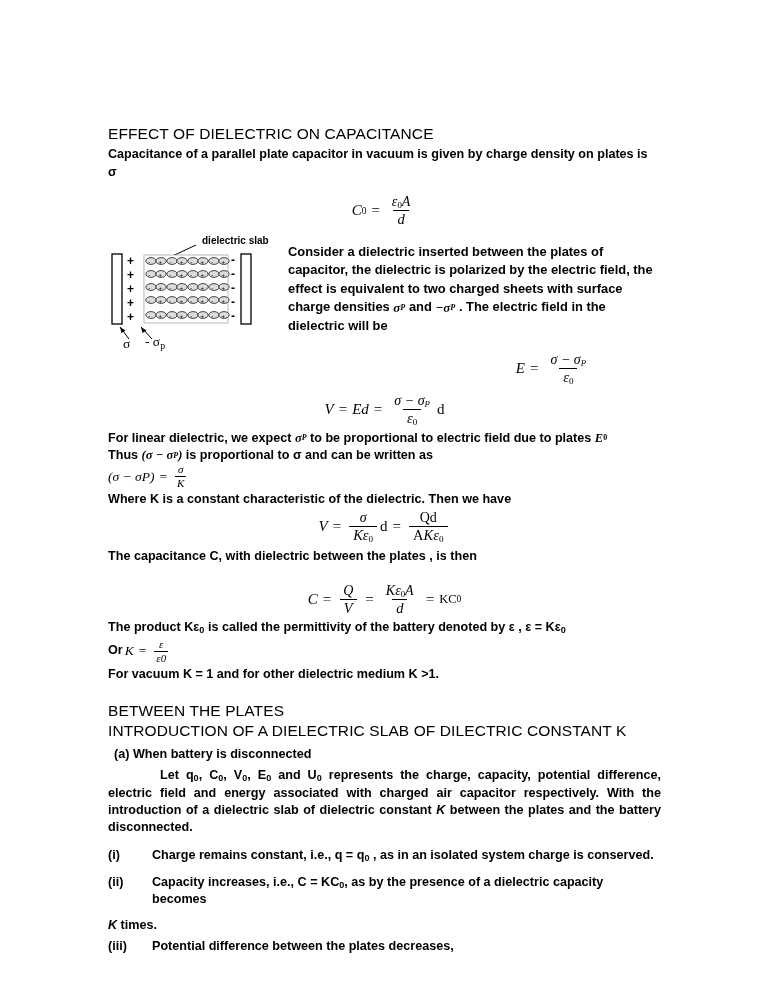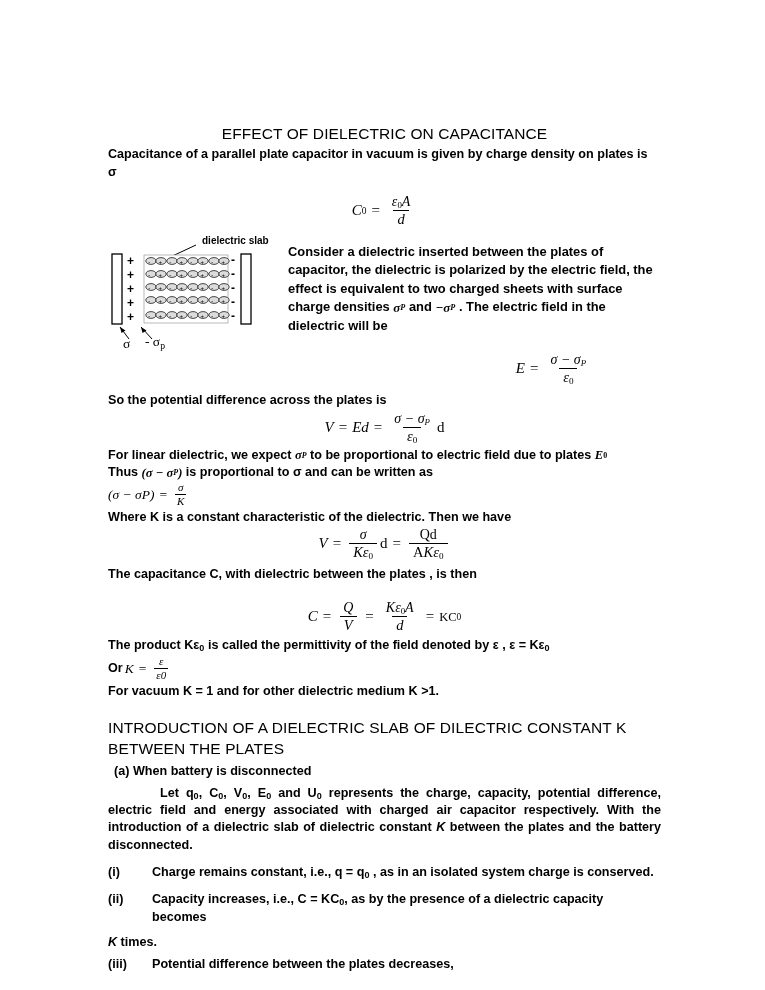--- a/index.html
+++ b/index.html
@@ -29,21 +29,20 @@
     width: 553px;
   }
 
   
   .h1 {
     font-size: 15.5px;
     letter-spacing: .1px;
     line-height: 1.25;
     margin: 0 0 3px 0;
     font-weight: 400;
-    text-align: center;
   }
   .h2 {
     font-size: 15.5px;
     line-height: 1.32;
     margin: 0;
     font-weight: 400;
     letter-spacing: .1px;
   }
   .p {
     font-size: 12.6px;
@@ -377,21 +376,20 @@
         <span class="op">=</span>
         <span class="frac">
           <span class="num"><span>σ</span> <span>−</span> <span>σ</span><sub class="it">P</sub></span>
           <span class="den"><span>ε</span><sub class="mi">0</sub></span>
         </span>
       </span>
     </div>
 
     <div class="sp-8"></div>
 
-    <div class="p tight">So the potential difference across the plates is</div>
 
     <div class="sp-2"></div>
 
     <div class="eqrow">
       <span class="math">
         <span>V</span>
         <span class="op">=</span>
         <span>Ed</span>
         <span class="op">=</span>
         <span class="frac">
@@ -462,42 +460,42 @@
           <span class="den">d</span>
         </span>
         <span class="op">=</span>
         <span class="up" style="font-size:12.5px;text-align:center;">KC</span>
           <sub class="mi" style="font-style:normal;">0</sub>
       </span>
     </div>
 
     <div class="sp-4"></div>
 
-    <div class="p tight"><span>The product Kε</span><span class="sb">0</span><span> is called the </span><b>permittivity</b><span> of the field denoted by ε , ε = Kε</span><span class="sb">0</span></div>
+    <div class="p tight"><span>The product Kε</span><span class="sb">0</span><span> is called the </span><b>permittivity</b><span> of the battery denoted by ε , ε = Kε</span><span class="sb">0</span></div>
 
     <div class="eqrow left" style="margin-top:2px;">
       <span class="p" style="margin-right:2px;">Or </span>
       <span class="math" style="font-size:13.5px;">
         <span>K</span>
         <span class="op">=</span>
         <span class="frac sm">
           <span class="num">ε</span>
           <span class="den">ε0</span>
         </span>
       </span>
     </div>
 
     <div class="sp-2"></div>
 
     <div class="p tight">For vacuum K = 1 and for other dielectric medium K &gt;1.</div>
 
     <div class="sp-18"></div>
 
+    <div class="h2">BETWEEN THE PLATES</div>
     <div class="h2"> INTRODUCTION OF A DIELECTRIC SLAB OF DILECTRIC CONSTANT K</div>
-    <div class="h2">BETWEEN THE PLATES</div>
 
     <div class="sp-4"></div>
 
     <div class="p tight" style="padding-left:6px;">(a) When battery is disconnected</div>
 
     <div class="sp-4"></div>
 
     <div class="p just">
       <span style="display:inline-block; width:52px;"></span>Let q<span class="sb">0</span>, C<span class="sb">0</span>, V<span class="sb">0</span>, E<span class="sb">0</span> and U<span class="sb">0</span> represents the charge, capacity, potential difference, electric field and energy associated with charged air capacitor respectively. With the introduction of a dielectric slab of dielectric constant <i>K</i> between the plates and the battery disconnected.
     </div>

